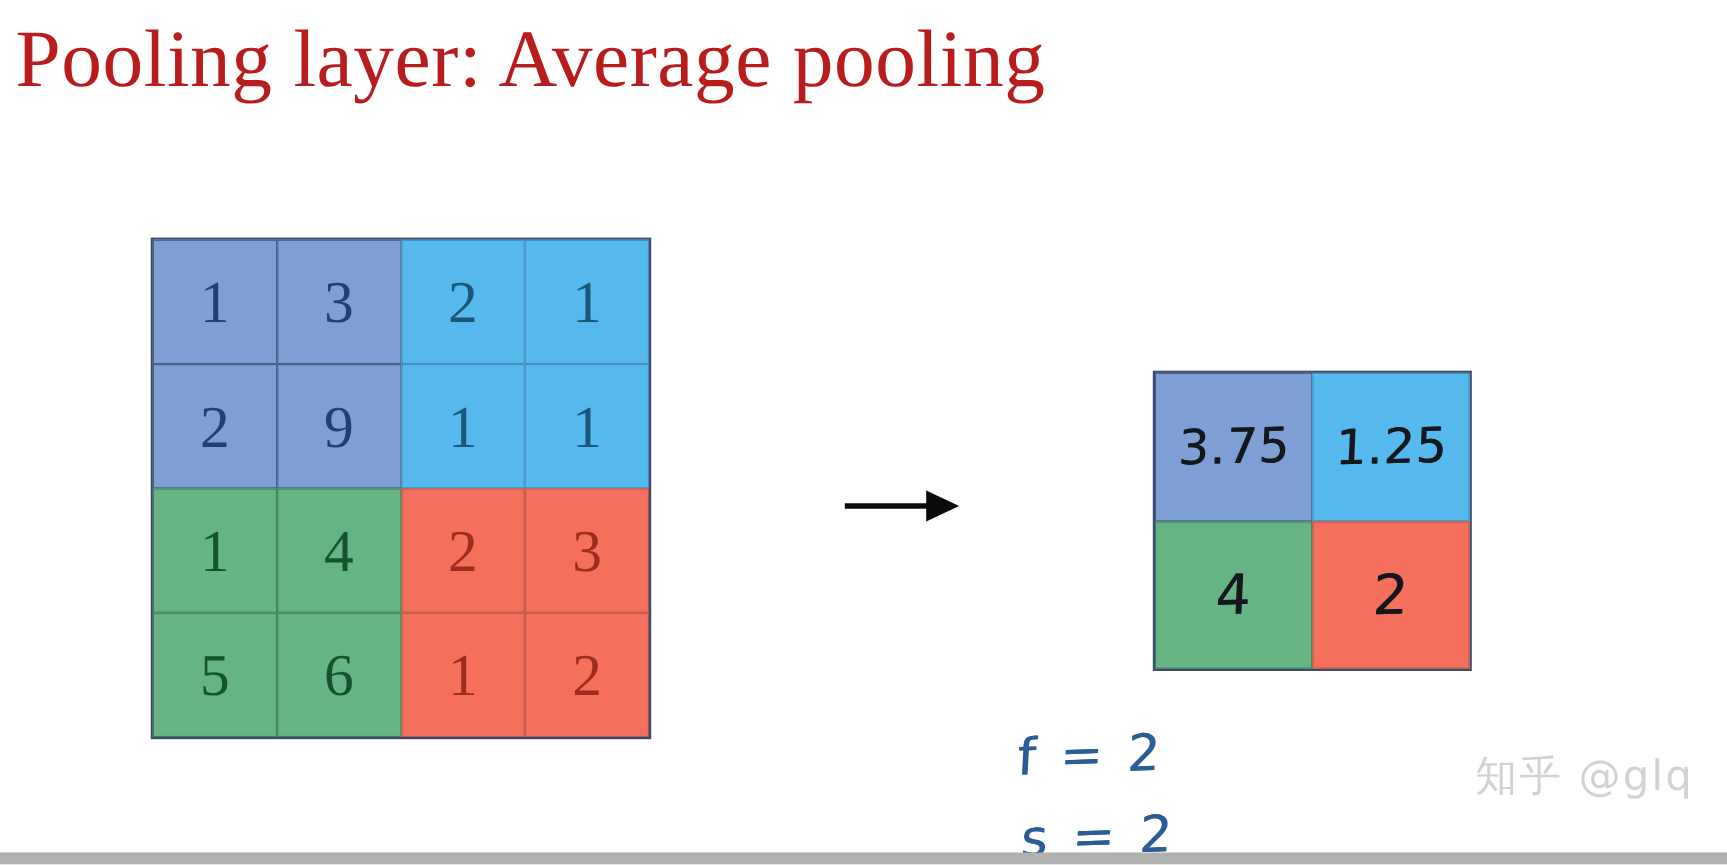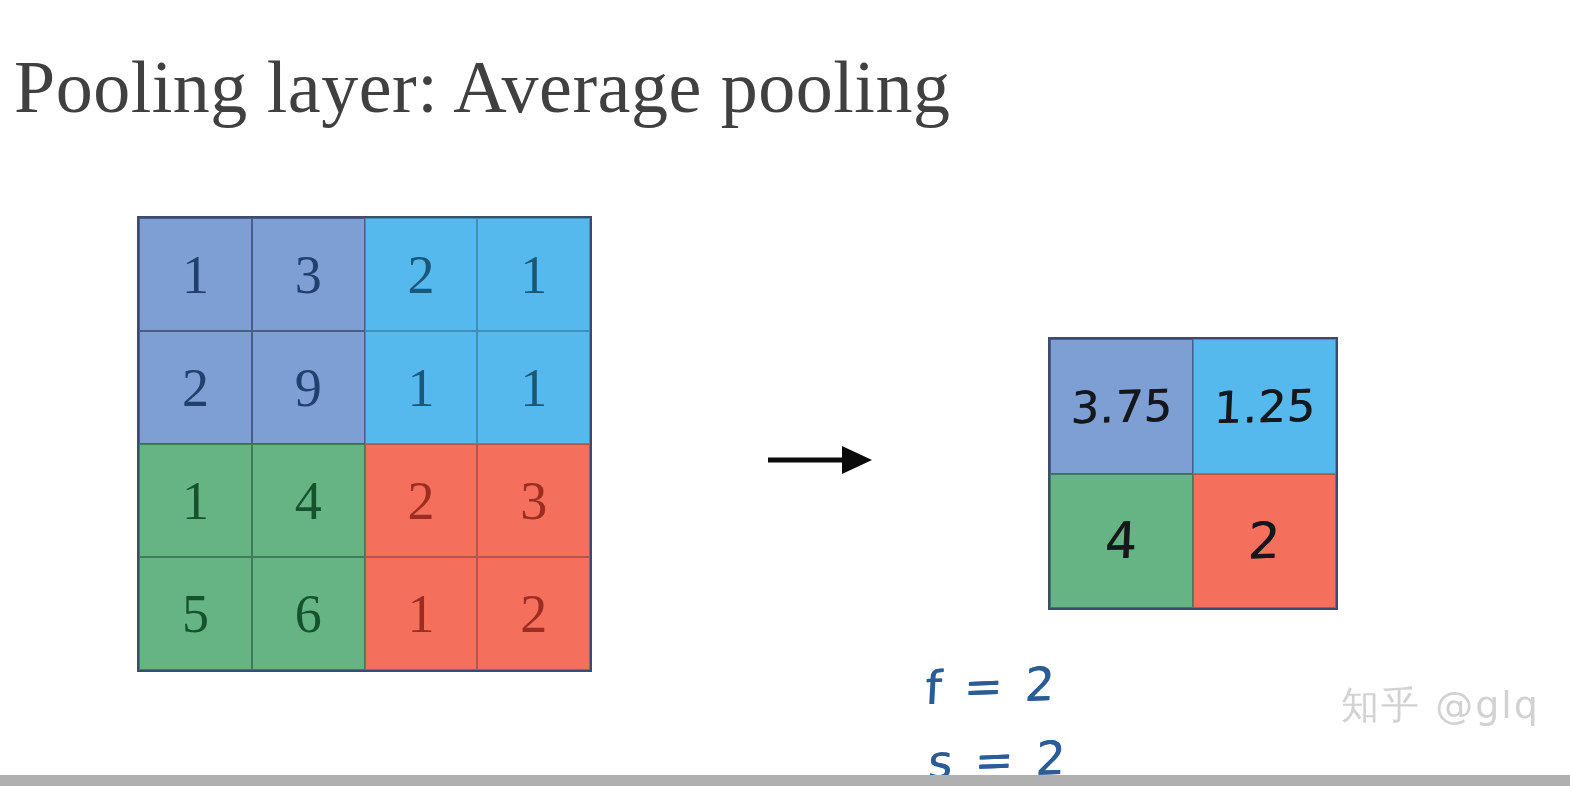--- a/index.html
+++ b/index.html
@@ -18,24 +18,23 @@
 
   
   .slide-title {
     position: absolute;
     left: 14px;
     top: 6px;
     font-family: "Liberation Serif", "DejaVu Serif", serif;
     font-size: 74px;
     line-height: 96px;
     font-weight: 400;
-    color: #404040;
+    color: #b91c1c;
     letter-spacing: 0.5px;
     white-space: nowrap;
-    margin-top: 33px;
   }
 
   
   .input-grid {
     position: absolute;
     left: 137px;
     top: 216px;
     width: 455px;
     height: 456px;
     display: grid;

